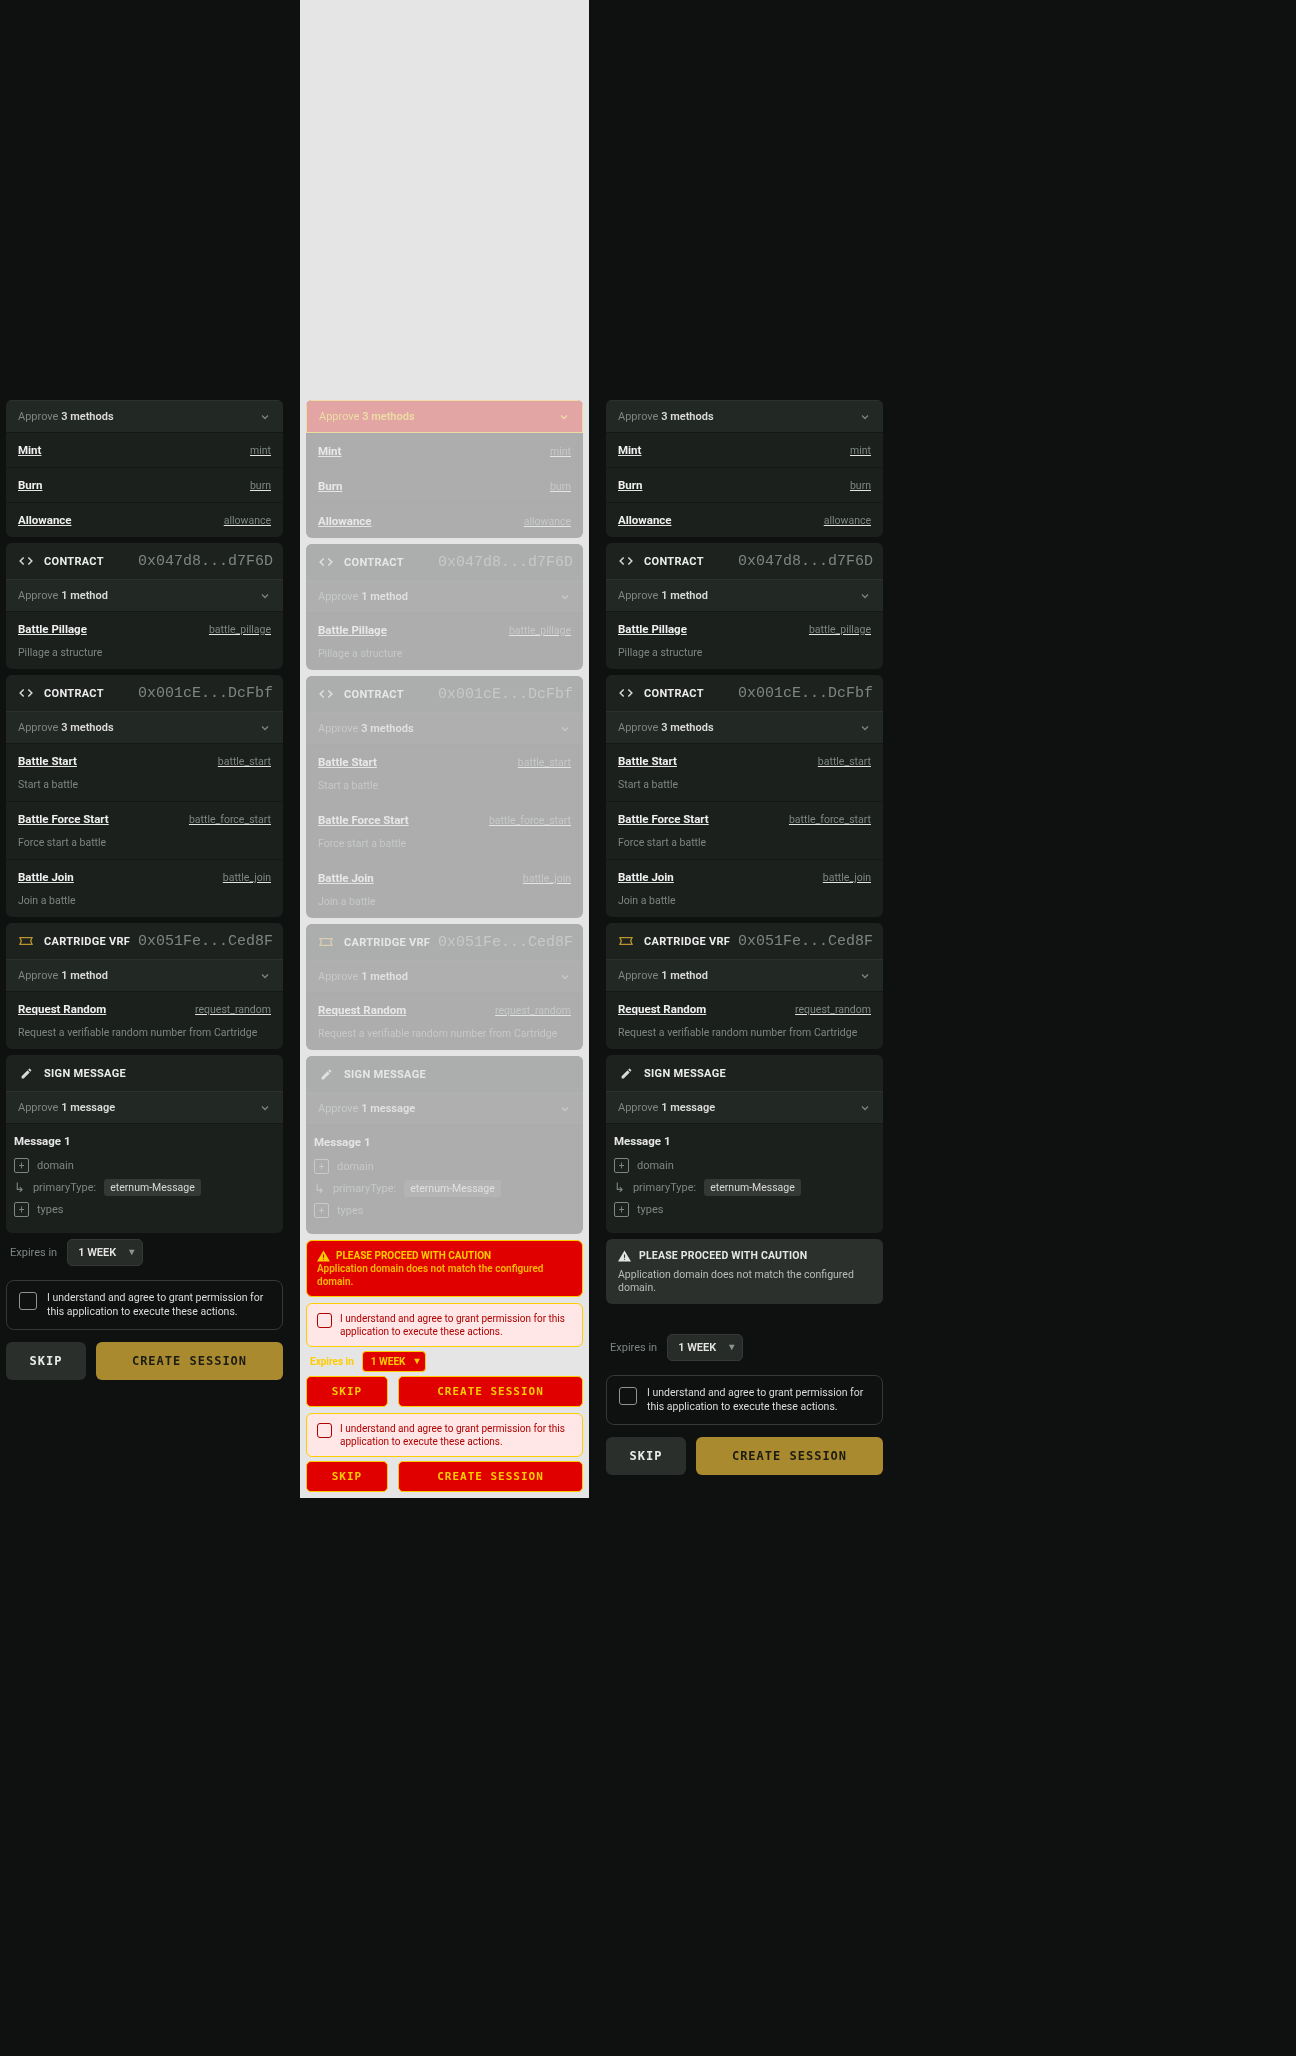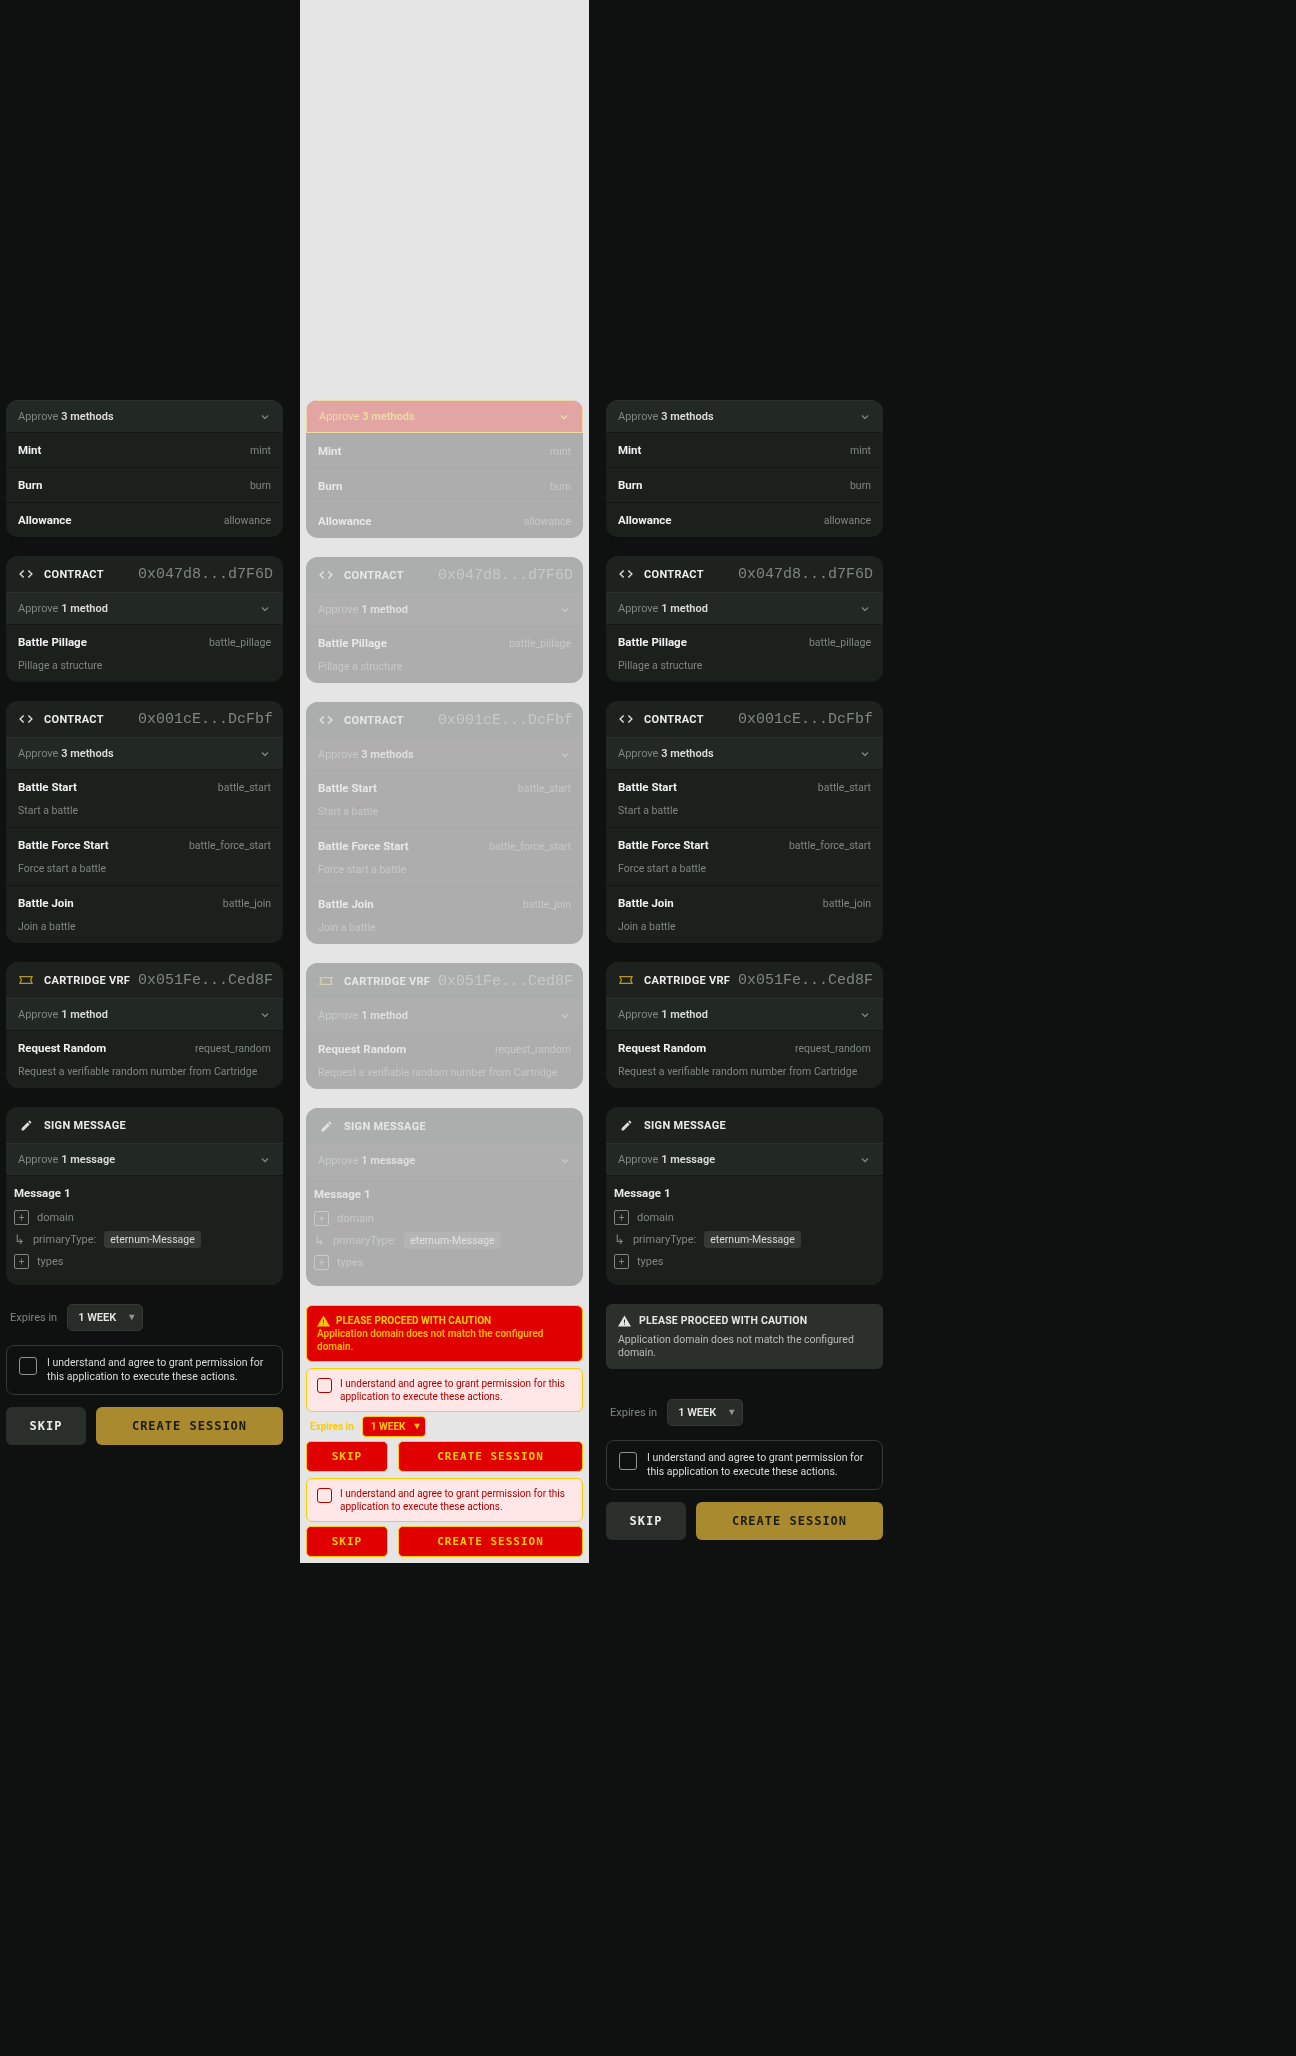--- a/index.html
+++ b/index.html
@@ -16,36 +16,36 @@
     --red:#e00000;
     --yellow:#ffcc00;
   }
   html,body{margin:0;padding:0;background:#0e110f;}
   body{font-family:-apple-system,BlinkMacSystemFont,"Segoe UI",Roboto,Arial,sans-serif;font-size:12px;color:var(--txt);}
   .stage{width:1296px;margin:0 auto;}
   .columns{display:flex;gap:11px;align-items:flex-start;}
   .col{width:289px;}
   .col.middle{background:#e5e5e5;padding-top:400px;box-sizing:border-box;overflow:hidden;}
 
-  .card{background:var(--panel);border-radius:12px;margin:0 6px 19px;overflow:hidden;}
+  .card{background:var(--panel);border-radius:6px;margin:0 6px 6px;overflow:hidden;}
 
   .sect-head{display:flex;align-items:center;justify-content:space-between;padding:8px 10px;background:#1d221f;}
   .sect-head .left{display:flex;align-items:center;gap:8px;}
   .sect-head .icon{width:20px;height:20px;display:flex;align-items:center;justify-content:center;color:#d9d9d9;}
   .sect-head .icon.accent{color:var(--accent);}
   .sect-head .title{font-weight:700;font-size:11px;letter-spacing:.3px;color:#ececec;}
   .sect-head .addr{font-size:15px;color:var(--muted);font-family:Liberation Mono, monospace;}
 
   .approve{display:flex;align-items:center;justify-content:space-between;padding:9px 12px;background:#222824;border-top:1px solid var(--border);cursor:pointer;}
   .approve .lbl{color:var(--muted);font-size:11px;}
   .approve .lbl b{color:#dcdcdc;font-weight:600;}
   .approve .chev{color:var(--muted);}
 
   .method{padding:10px 12px;border-top:1px solid rgba(0,0,0,.25);}
-  .method .line1{display:flex;justify-content:space-between;align-items:baseline;}
+  .method .line1{display:flex;justify-content:space-between;align-items:baseline;text-decoration:underline;}
   .method .name{font-weight:700;font-size:11.5px;color:#f0f0f0;}
   .method .sel{font-size:10.5px;color:var(--muted);}
   .method .desc{color:var(--muted);font-size:10.5px;margin-top:10px;}
 
   .msgbody{padding:10px 8px;border-top:1px solid rgba(0,0,0,.25);}
   .msgbody .mtitle{font-weight:700;font-size:11.5px;margin-bottom:10px;}
   .mrow{display:flex;align-items:center;gap:8px;color:var(--muted);font-size:11px;margin:6px 0;}
   .mrow .plus{width:13px;height:13px;border:1px solid var(--muted);border-radius:2px;display:flex;align-items:center;justify-content:center;font-size:10px;line-height:1;}
   .mrow .arrow{font-size:13px;}
   .tagpill{background:var(--tag);border-radius:3px;padding:2px 6px;color:#d8d8d8;font-size:10.5px;}

